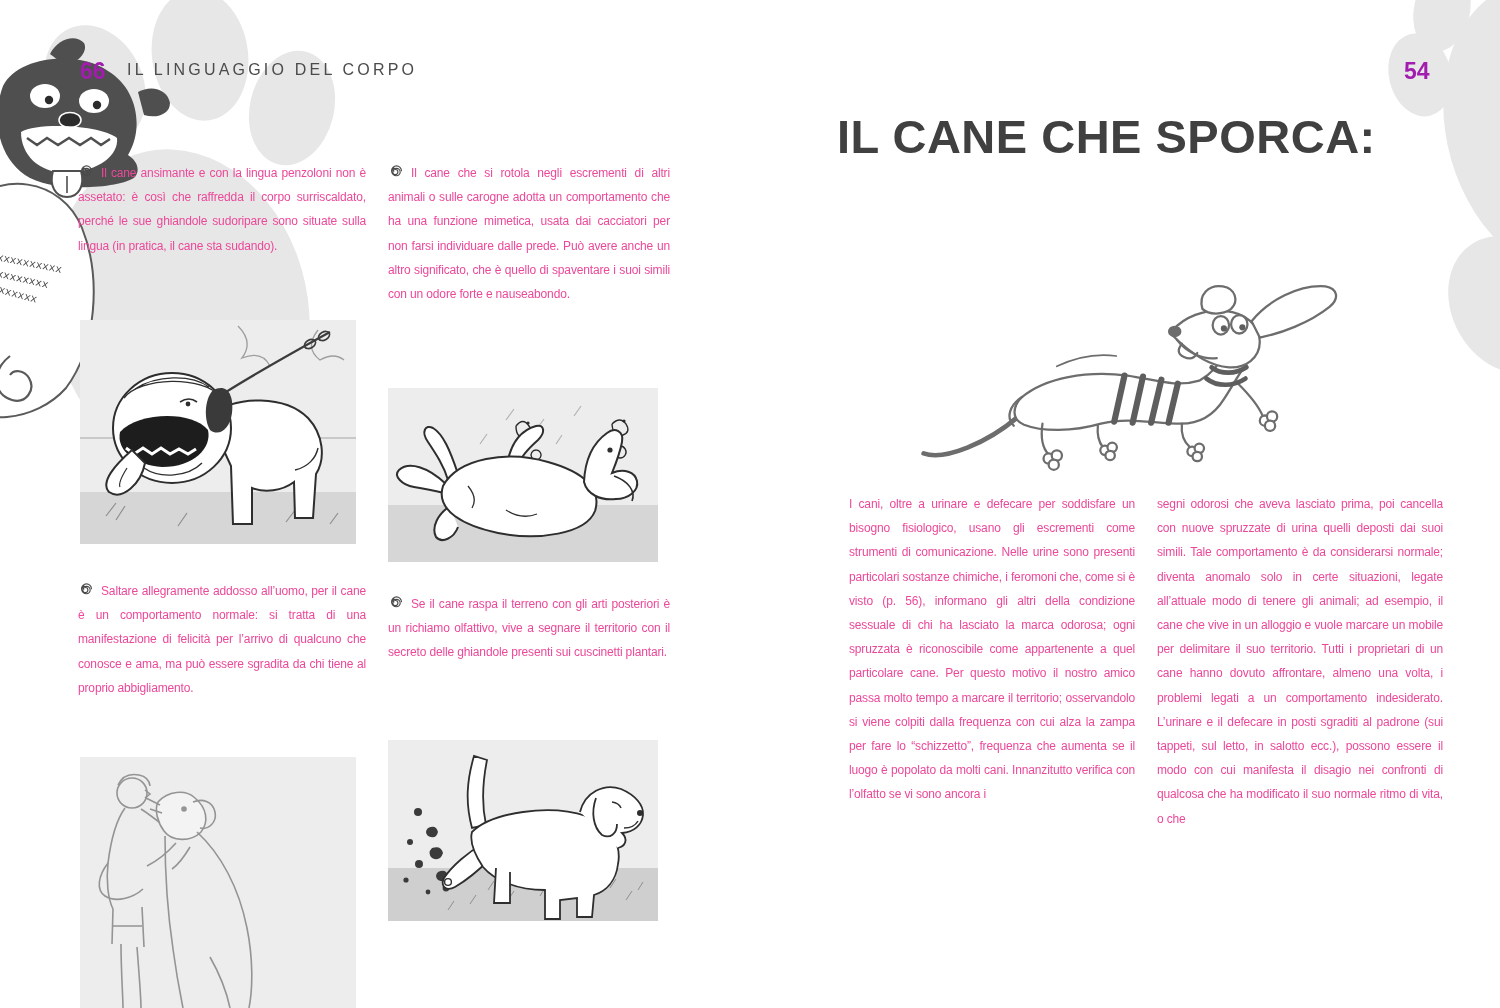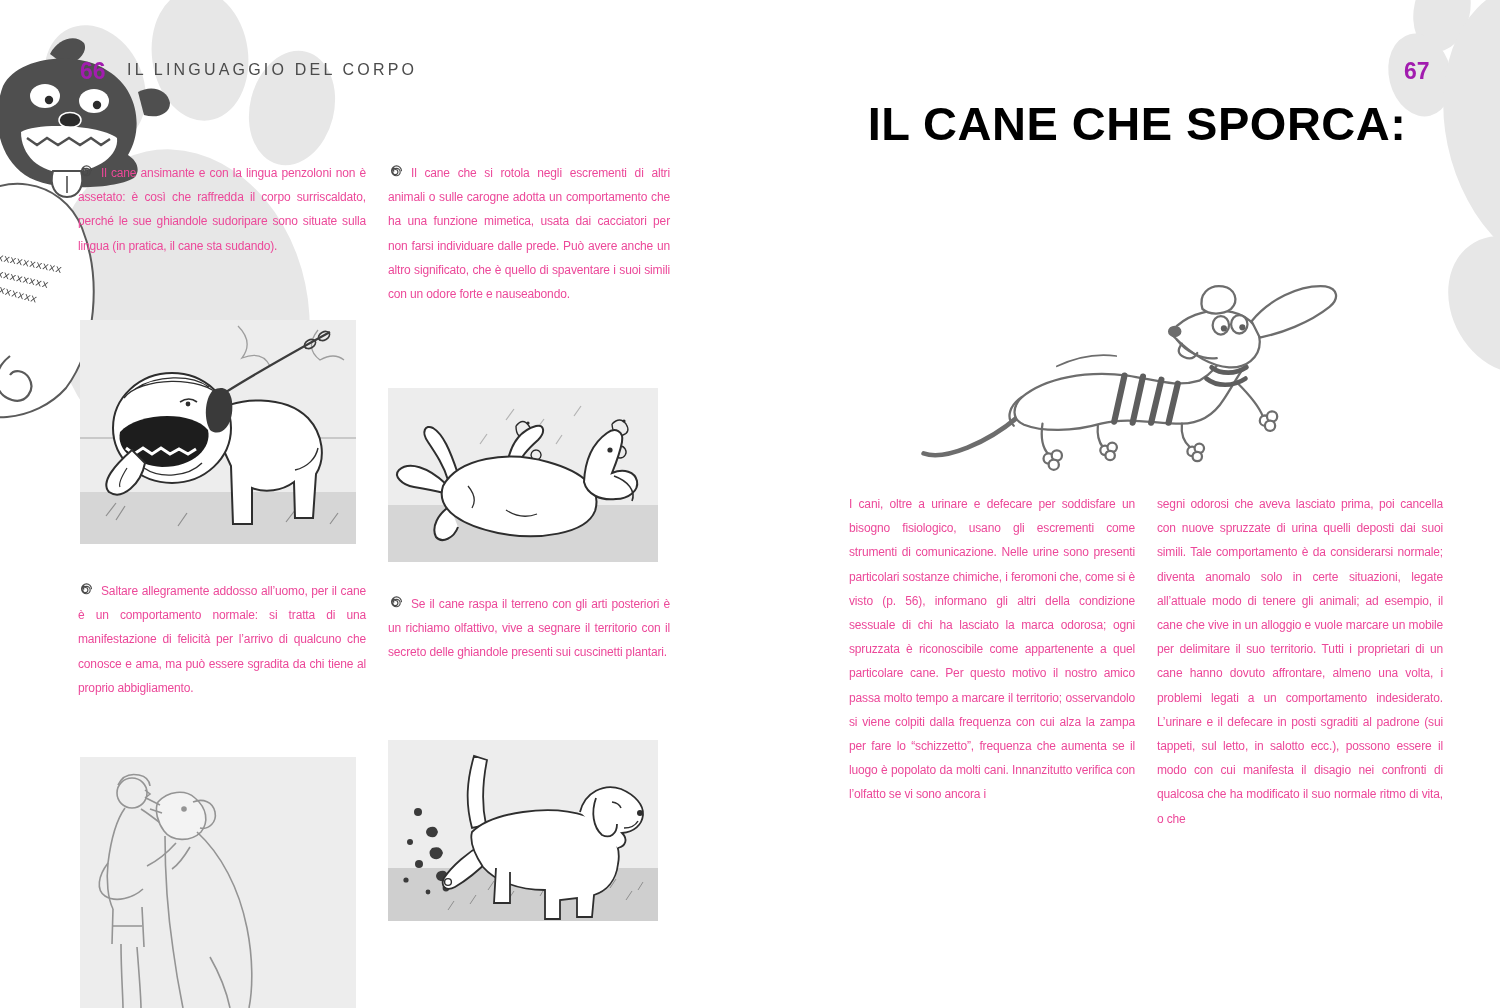--- a/index.html
+++ b/index.html
@@ -17,22 +17,22 @@
     display:inline-block;width:17px;height:17px;margin-right:6px;
     vertical-align:-3px;
   }
   .hdr{
     font-size:16px;letter-spacing:3.2px;color:#4b4b4b;white-space:nowrap;
   }
   .pgnum{
     font-size:23px;font-weight:bold;color:#a21caf;
   }
   .title{
-    width:600px;text-align:center;font-weight:bold;color:#000000;
-    font-size:47px;line-height:55px;letter-spacing:0.5px;white-space:nowrap;
+    width:600px;font-weight:bold;color:#404040;
+    font-size:47px;line-height:55px;letter-spacing:0.5px;white-space:nowrap;margin-top:13px;
   }
   svg{display:block;}
 </style>
 </head>
 <body>
 
 <svg class="abs" style="left:0;top:0;z-index:0" width="380" height="510" viewBox="0 0 380 510">
   <ellipse cx="95" cy="85" rx="48" ry="62" fill="#e7e7e7" transform="rotate(-25 95 85)"></ellipse>
   <ellipse cx="200" cy="55" rx="48" ry="66" fill="#e7e7e7" transform="rotate(-8 200 55)"></ellipse>
   <ellipse cx="292" cy="108" rx="42" ry="58" fill="#e7e7e7" transform="rotate(14 292 108)"></ellipse>
@@ -74,21 +74,21 @@
 
   <path d="M31,106 C48,96 110,99 127,112 C129,129 109,145 77,147 C49,147 31,129 31,106 Z" fill="#ffffff"></path>
   <path d="M37,112 l10,7 10,-7 11,7 11,-7 11,7 11,-7 10,7 9,-6" fill="none" stroke="#4f4f4f" stroke-width="2.4"></path>
 
   <path d="M63,145 C59,159 65,171 77,171 C89,171 95,159 91,145 Z" fill="#ffffff" stroke="#4f4f4f" stroke-width="2"></path>
   <line x1="77" y1="150" x2="77" y2="167" stroke="#4f4f4f" stroke-width="1.6"></line>
 </svg>
 
 <div class="abs pgnum" style="left:80px;top:58px;z-index:2">66</div>
 <div class="abs hdr" style="left:127px;top:61px;z-index:2">IL LINGUAGGIO DEL CORPO</div>
-<div class="abs pgnum" style="left:1404px;top:58px;z-index:2">67</div>
+<div class="abs pgnum" style="left:1404px;top:58px;z-index:2">54</div>
 
 <div class="abs para" style="left:78px;top:161px;width:288px;z-index:2">
   <span class="bullet">
     <svg width="17" height="17" viewBox="0 0 24 24">
       <path d="M19,11 a7,7 0 1,0 -7,7 a5.2,5.2 0 1,0 -5.2,-5.2 a3.6,3.6 0 1,0 3.6,-3.6 a2,2 0 1,0 -2,2" fill="none" stroke="#4a4a4a" stroke-width="1.6" stroke-linecap="round"></path>
     </svg>
   </span><span>Il cane ansimante e con la lingua penzoloni non è assetato: è così che raffredda il corpo surriscaldato, perché le sue ghiandole sudoripare sono situate sulla lingua (in pratica, il cane sta sudando).</span>
 </div>
 
 <svg class="abs" style="left:80px;top:320px;z-index:2" width="276" height="224" viewBox="0 0 276 224">

